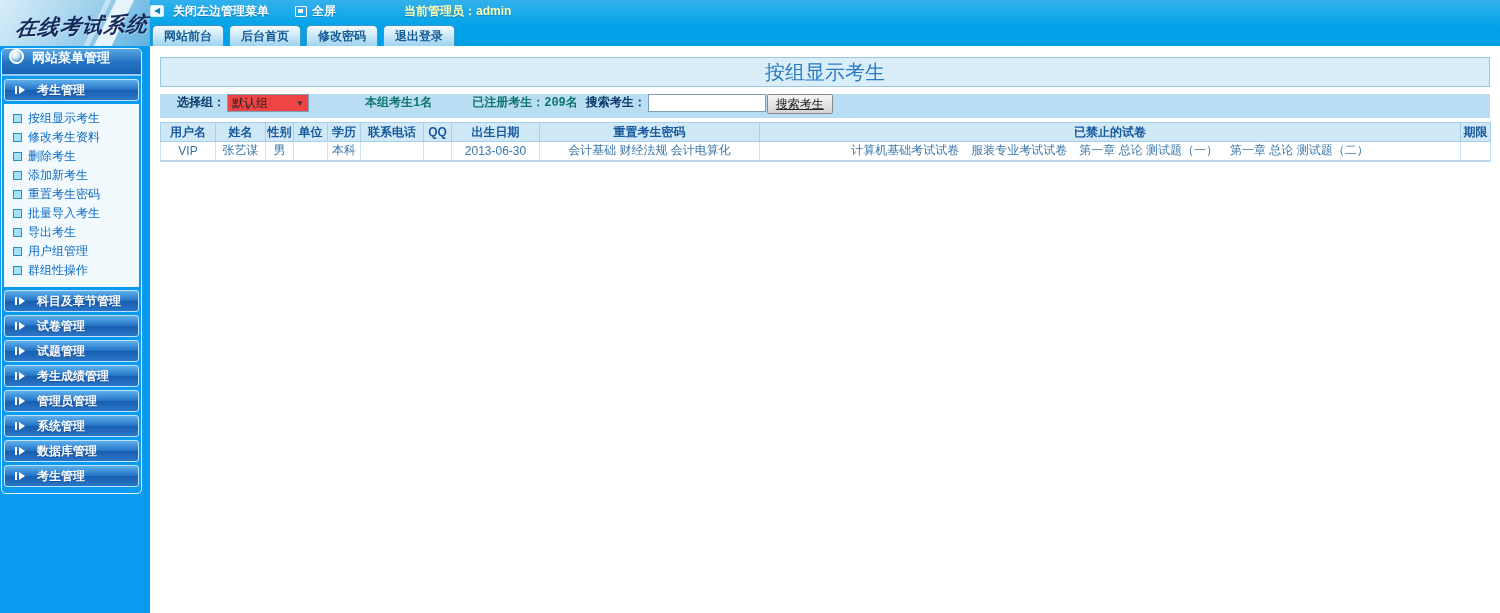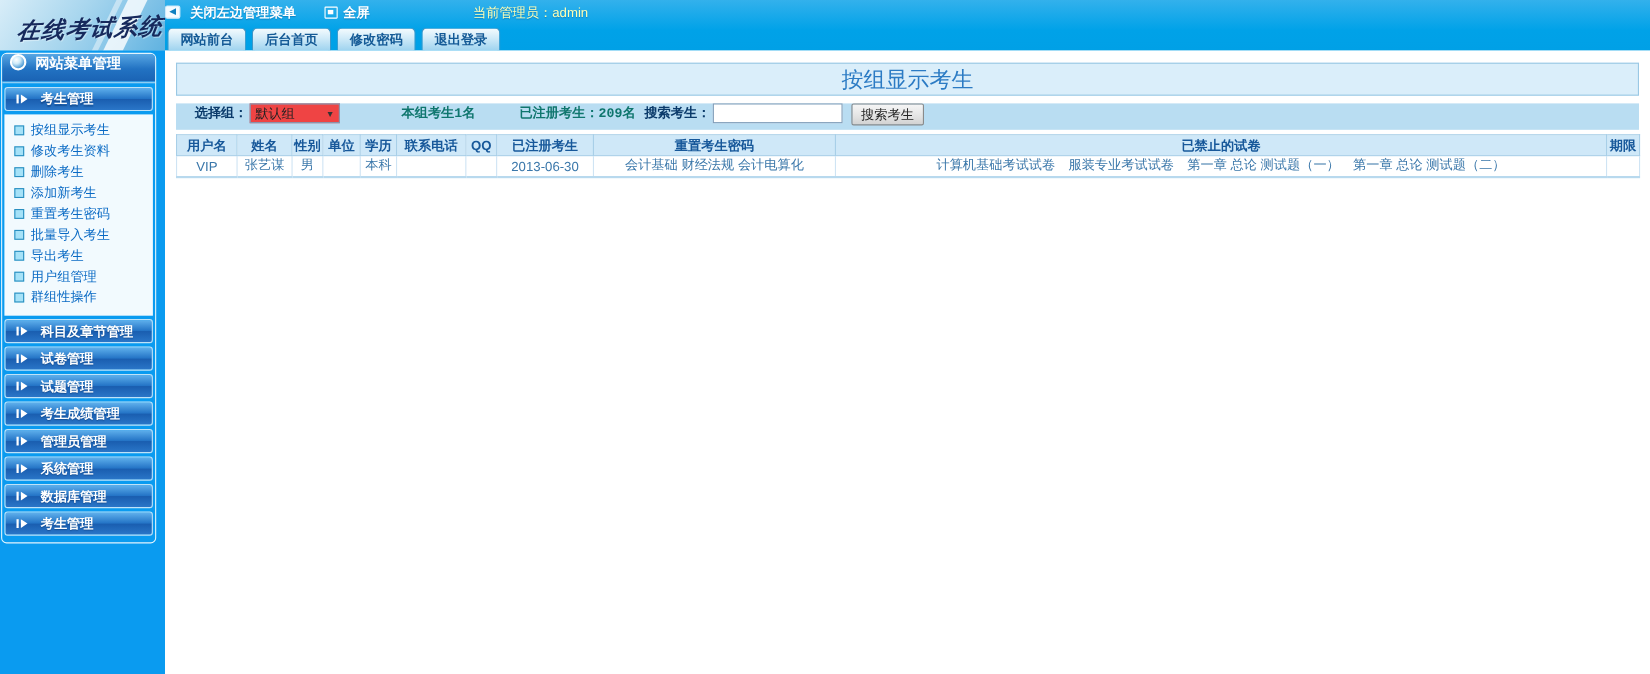--- a/index.html
+++ b/index.html
@@ -47,21 +47,21 @@
   }
   .fullscreen-icon {
     width: 12px; height: 11px; border: 1px solid #fff; border-radius: 1px; position: relative;
     background: transparent;
   }
   .fullscreen-icon::after {
     content: ""; position: absolute; left: 2px; top: 2px; width: 5px; height: 4px; background: #fff;
   }
   .tb-menu { margin-left: 4px; font-weight: bold; text-shadow: 0 1px 1px rgba(0,60,120,.35); }
   .tb-full { margin-left: 26px; font-weight: bold; text-shadow: 0 1px 1px rgba(0,60,120,.35); }
-  .tb-admin { margin-left: 94px; color: #ffffb4; font-weight: normal; text-shadow: 0 1px 1px rgba(0,60,120,.35); }
+  .tb-admin { margin-left: 68px; color: #ffffb4; font-weight: bold; text-shadow: 0 1px 1px rgba(0,60,120,.35); }
 
   .tabrow { position: absolute; left: 152px; bottom: 0; display: flex; gap: 5px; }
   .tab {
     height: 21px; padding: 0 11px; line-height: 20px;
     background: linear-gradient(180deg, #f4fbfe 0%, #cfeaf8 45%, #9ed3ef 100%);
     border: 1px solid #3d96c8; border-bottom: none; border-radius: 5px 5px 0 0;
     font-size: 12px; font-weight: bold; color: #145a96; cursor: pointer;
   }
 
   
@@ -134,25 +134,26 @@
   .red-stat { color: #0f766e; font-weight: bold; font-family: Liberation Mono, monospace; }
   .stat1 { margin-left: 56px; }
   .stat2 { margin-left: 40px; }
   .search-label { margin-left: 8px; font-weight: bold; }
   .search-input {
     width: 118px; height: 18px; margin-left: 2px;
     border: 1px solid #7f9db9; background: #fff; font-size: 12px; padding: 0 3px;
     font-family: "Liberation Sans", sans-serif;
   }
   .search-btn {
-    margin-left: 8px; height: 20px; padding: 0 8px;
+    margin-left: 1px; height: 20px; padding: 0 8px;
     background: linear-gradient(180deg, #f6f6f6 0%, #e3e3e3 60%, #d2d2d2 100%);
     border: 1px solid #8a8a8a; border-radius: 2px;
     font-size: 12px; color: #222; cursor: pointer;
     font-family: "Liberation Sans", sans-serif;
+    text-decoration: underline;
   }
 
   .data-table {
     position: absolute; left: 10px; top: 76px; width: 1330px;
     border-collapse: collapse; table-layout: fixed; font-size: 12px;
   }
   .data-table th {
     background: #cfe8f8; color: #17589a; font-weight: bold;
     height: 19px; border: 1px solid #a8cfe8; text-align: center;
     overflow: hidden; white-space: nowrap;
@@ -333,21 +334,21 @@
     </colgroup>
     <thead id="thead">
         <tr>
           <th>用户名</th>
           <th>姓名</th>
           <th>性别</th>
           <th>单位</th>
           <th>学历</th>
           <th>联系电话</th>
           <th>QQ</th>
-          <th>已注册考生</th>
+          <th>出生日期</th>
           <th>重置考生密码</th>
           <th>已禁止的试卷</th>
           <th>期限</th>
         </tr>
       </thead>
     <tbody id="tbody">
         <tr>
           <td>VIP</td>
           <td>张艺谋</td>
           <td>男</td>

